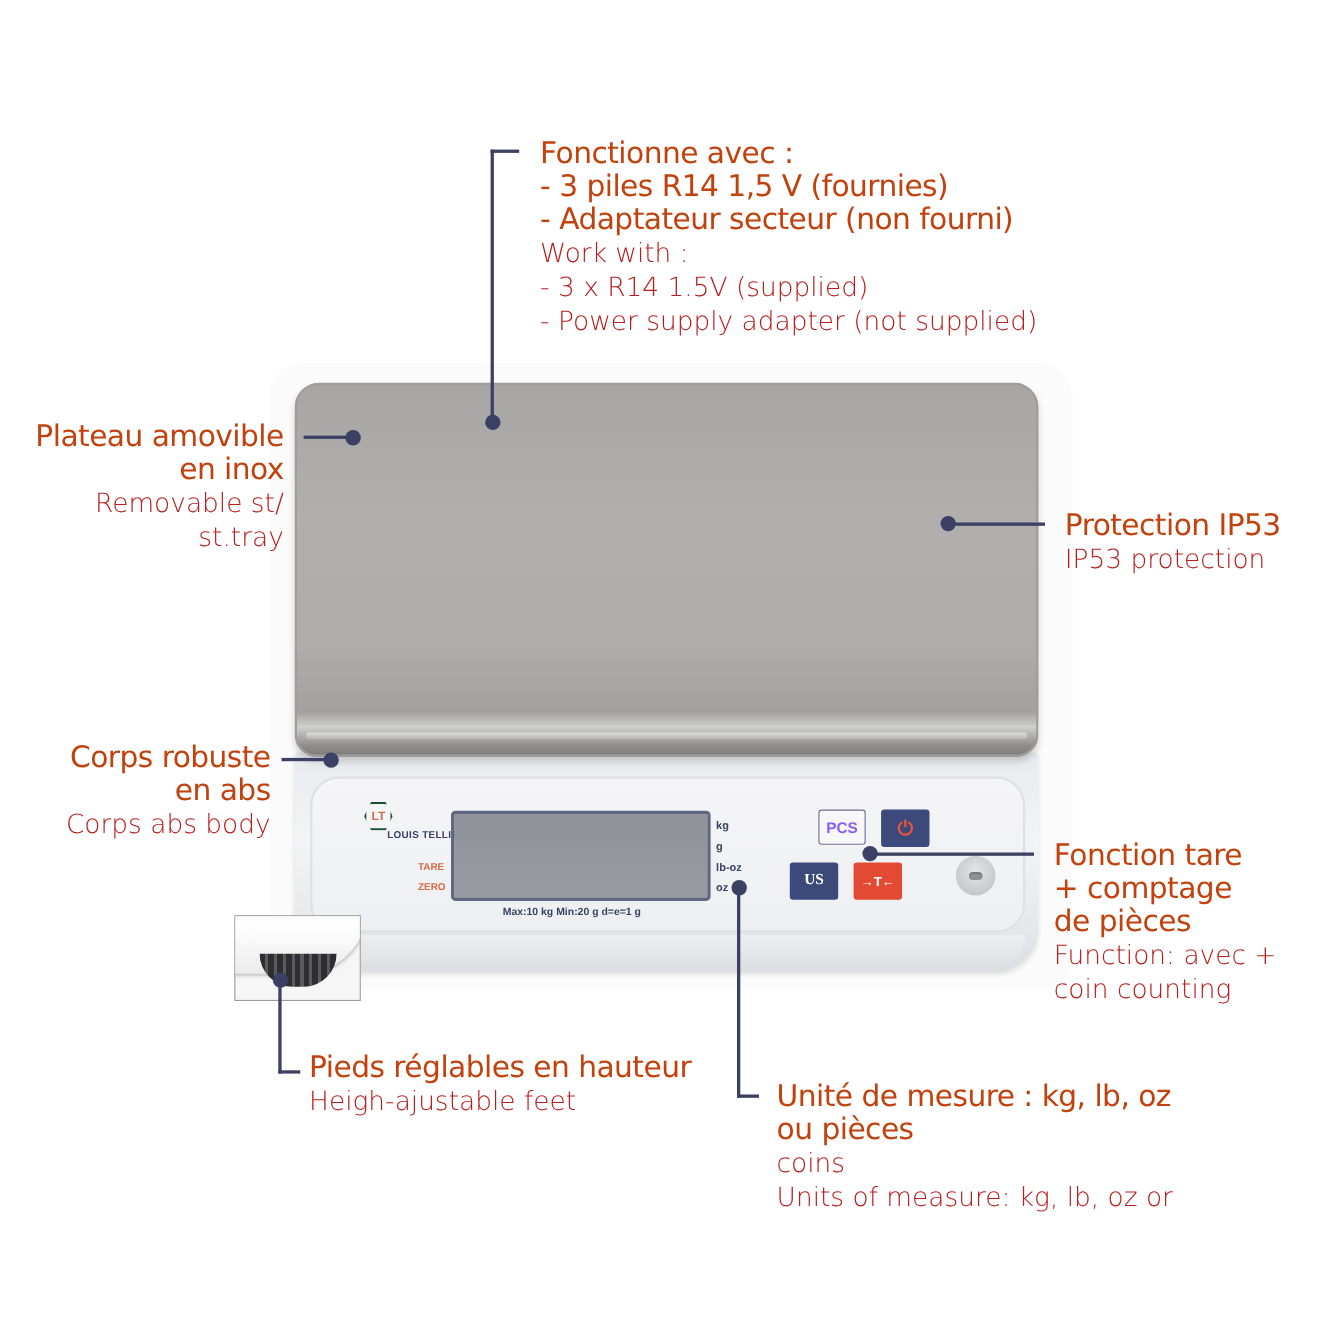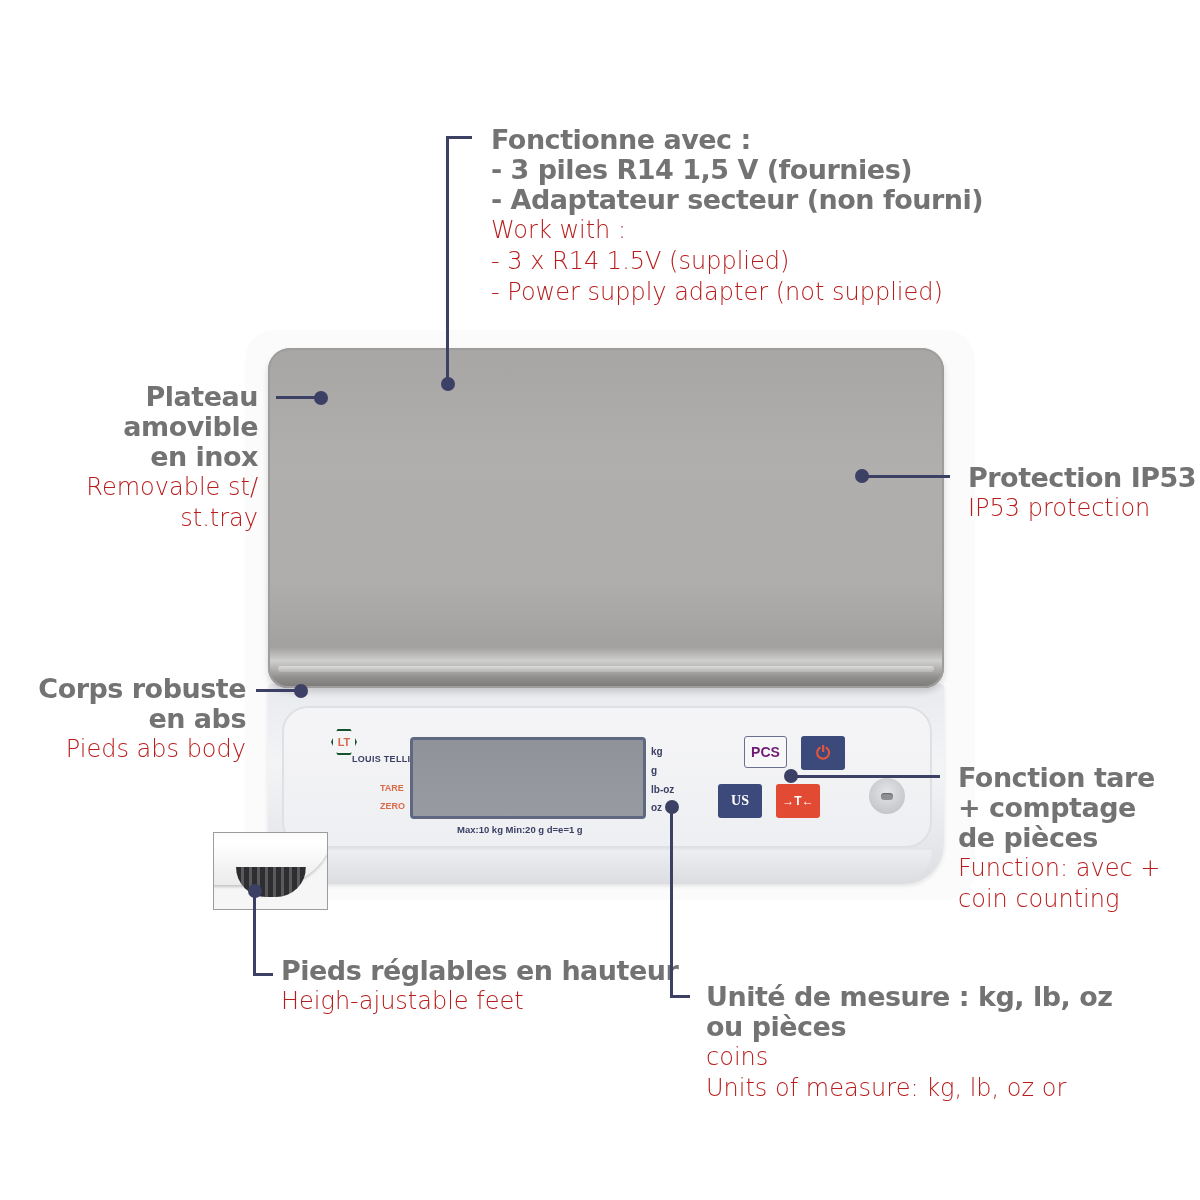--- a/index.html
+++ b/index.html
@@ -1,20 +1,20 @@
 <!DOCTYPE html>
 <html><head>
   <meta charset="utf-8">
   <style>
     * { box-sizing: border-box; margin: 0; padding: 0; }
     html, body { width: 1200px; height: 1200px; background: #ffffff; overflow: hidden; }
     body { position: relative; font-family: "DejaVu Sans", "Liberation Sans", sans-serif; color: #2b2b2b; }
 
     .abs { position: absolute; }
-    .bold { font-weight: bold; color: #737373; letter-spacing: -0.5px; }
+    .bold { font-weight: normal; color: #c2410c; letter-spacing: -0.5px; }
     .light { color: #b91c1c; font-weight: normal; }
 
     
     .line { position: absolute; background: #3b4064; }
     .dot { position: absolute; width: 14px; height: 14px; border-radius: 50%; background: #3b4064; }
 
     
     .scale-shadow { position: absolute; left: 245px; top: 330px; width: 730px; height: 570px; background: #fbfbfb; border-radius: 30px; }
 
     .tray {
@@ -62,21 +62,21 @@
     }
     .lcd-label { position: absolute; font-family: "Liberation Sans", sans-serif; font-weight: bold; font-size: 9px; color: #d96a48; }
     .unit-label { position: absolute; font-family: "Liberation Sans", sans-serif; font-weight: bold; font-size: 10px; color: #3b4064; }
     .spec { position: absolute; left: 457px; top: 824px; font-family: "Liberation Sans", sans-serif; font-weight: bold; font-size: 9.5px; color: #3b4064; }
 
     .key {
       position: absolute; width: 44px; height: 34px; border-radius: 3px;
       display: flex; align-items: center; justify-content: center;
       font-family: "Liberation Sans", sans-serif; font-weight: bold; font-size: 14px;
     }
-    .key-pcs { left: 744px; top: 736px; background: #f7f7f9; border: 1.5px solid #6a7190; color: #701a75; width: 43px; height: 32px; }
+    .key-pcs { left: 744px; top: 736px; background: #f7f7f9; border: 1.5px solid #6a7190; color: #8b5cf6; width: 43px; height: 32px; }
     .key-power { left: 801px; top: 736px; background: #3b4a7a; color: #e4553c; font-size: 18px; }
     .key-us { left: 718px; top: 784px; background: #3b4a7a; color: #ffffff; font-family: Liberation Serif, serif; }
     .key-tare { left: 776px; top: 784px; background: #e24a33; color: #ffffff; font-size: 12px; }
 
     .level-bubble {
       position: absolute; left: 869px; top: 778px; width: 36px; height: 36px; border-radius: 50%;
       background: radial-gradient(circle at 50% 40%, #e4e5e8, #c4c6ca 75%, #b4b6ba);
     }
     .level-bubble::after {
       content: ""; position: absolute; left: 12px; top: 15px; width: 12px; height: 7px; border-radius: 4px;
@@ -170,21 +170,21 @@
 <div class="abs" style="left:968px; top:463px;">
   <div class="bold t-title">Protection IP53</div>
   <div class="light t-sub">IP53 protection</div>
 </div>
 
 <div class="line" style="left:256px; top:689px; width:42px; height:3px;"></div>
 <div class="dot" style="left:294px; top:684px;"></div>
 <div class="abs right" style="left:20px; top:674px; width:226px;">
   <div class="bold t-title">Corps robuste</div>
   <div class="bold t-title">en abs</div>
-  <div class="light t-sub">Pieds abs body</div>
+  <div class="light t-sub">Corps abs body</div>
 </div>
 
 <div class="line" style="left:790px; top:775px; width:150px; height:3px;"></div>
 <div class="dot" style="left:784px; top:769px;"></div>
 <div class="abs" style="left:958px; top:763px;">
   <div class="bold t-title">Fonction tare</div>
   <div class="bold t-title">+ comptage</div>
   <div class="bold t-title">de pièces</div>
   <div class="light t-sub">Function: avec +</div>
   <div class="light t-sub">coin counting</div>

